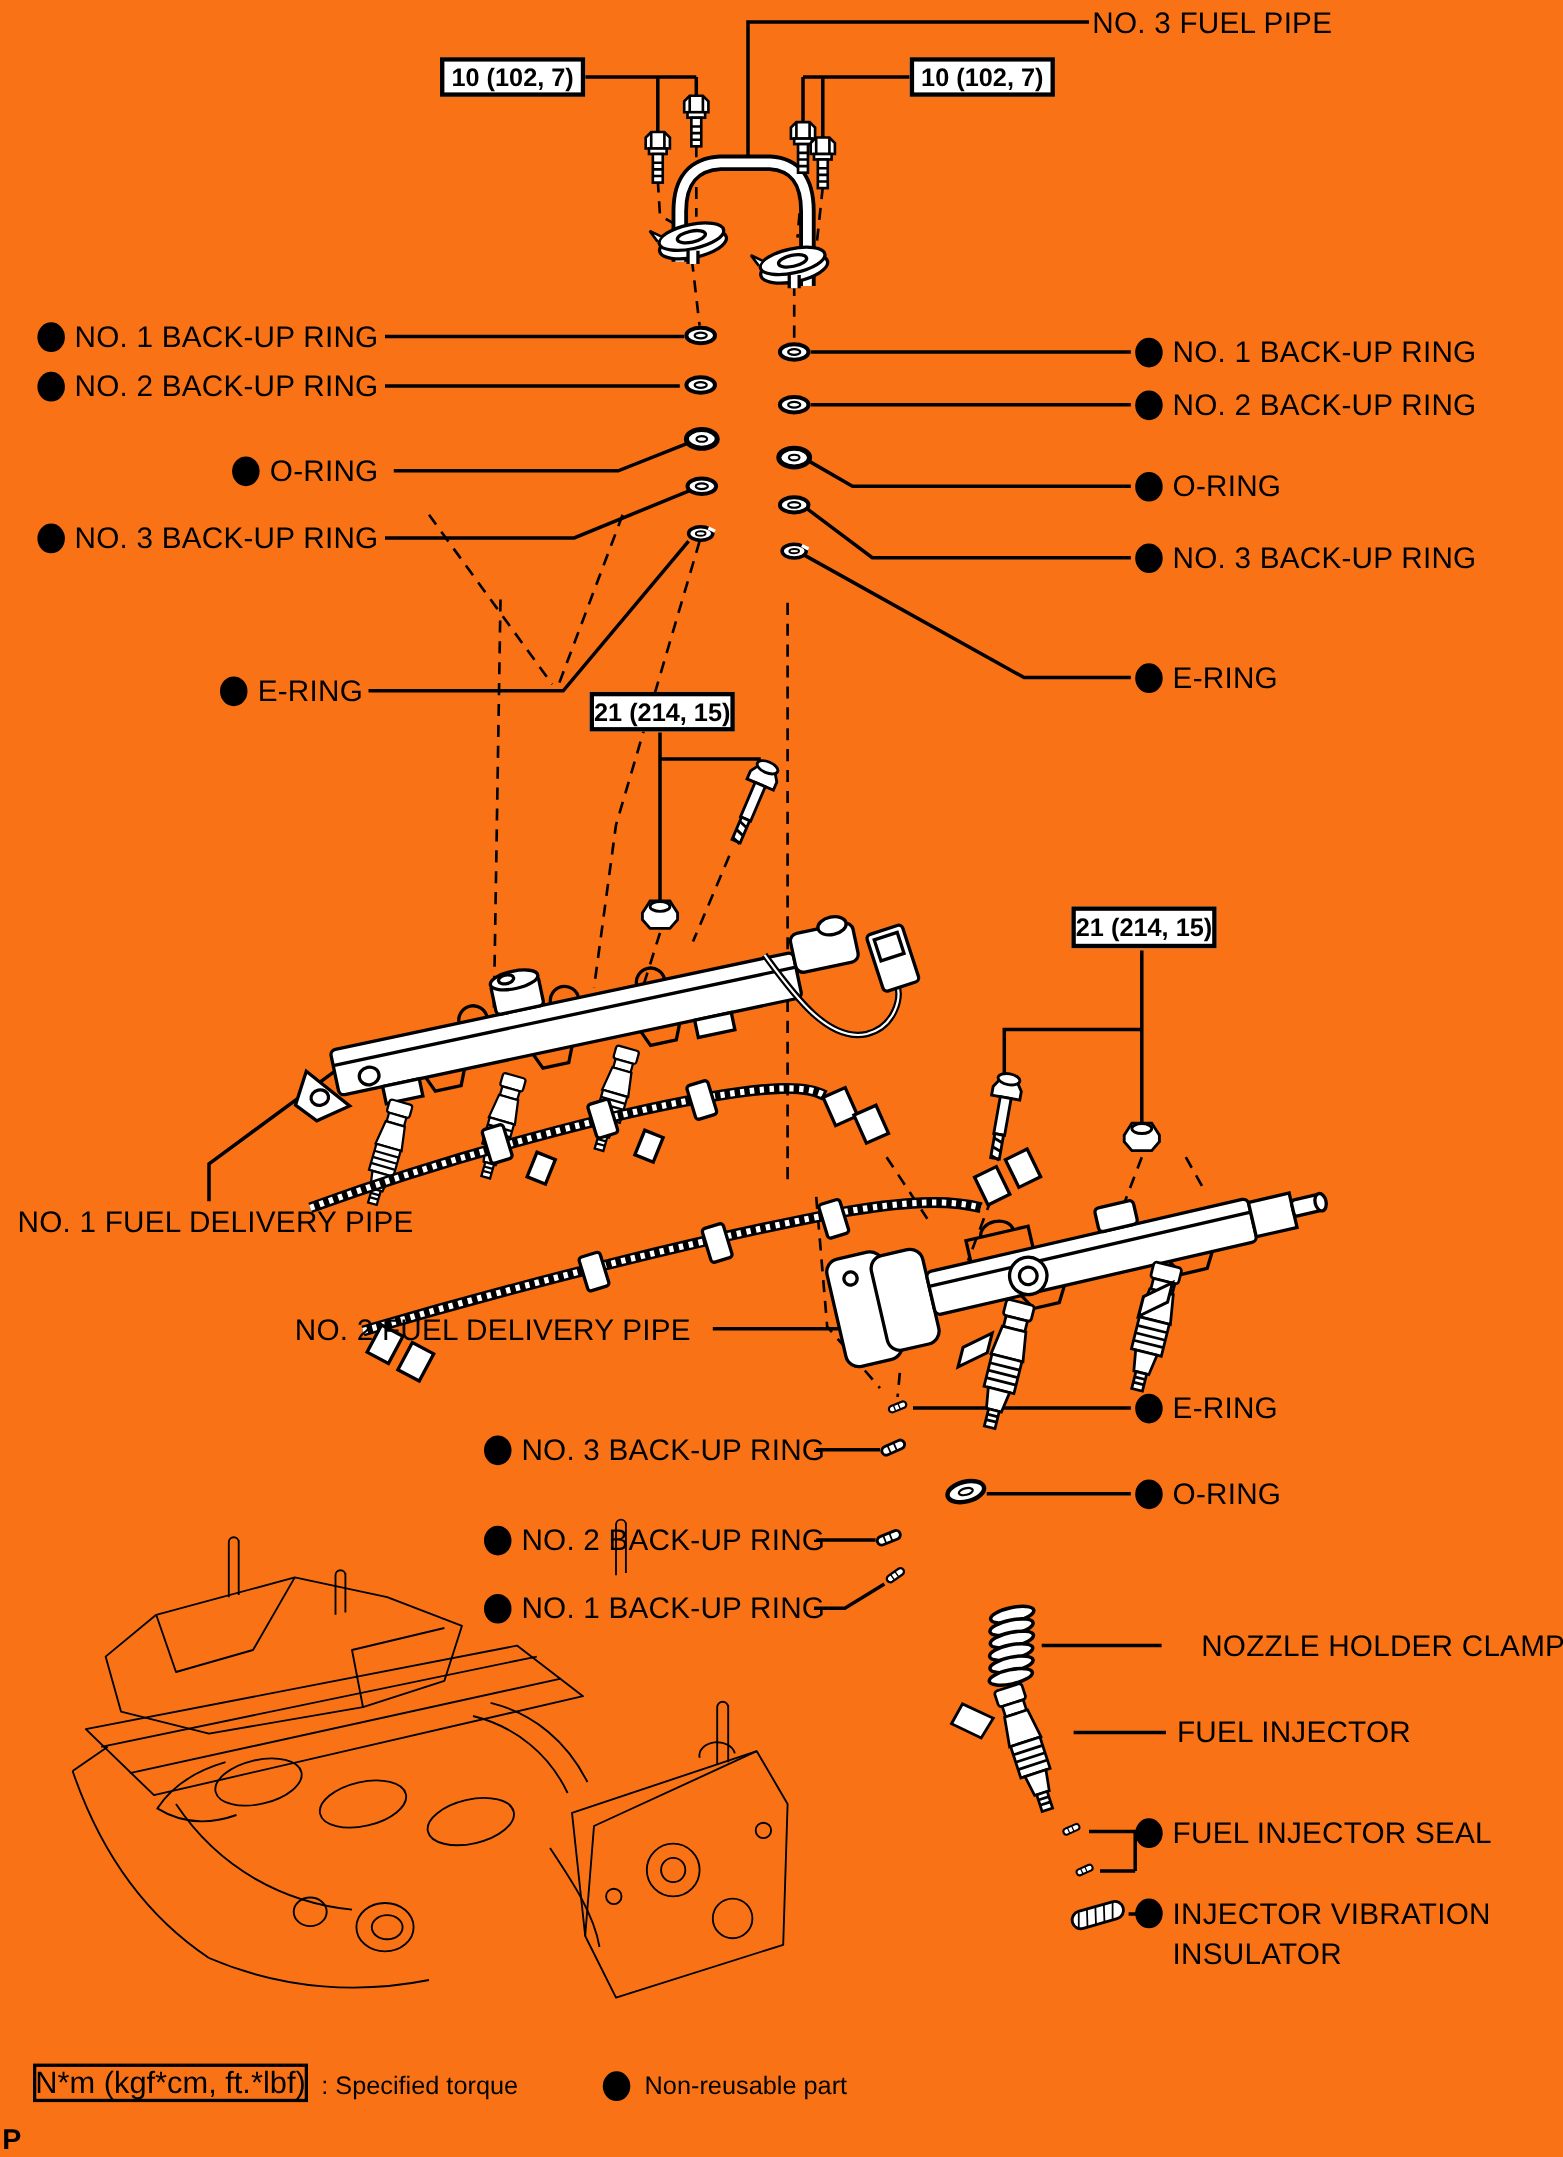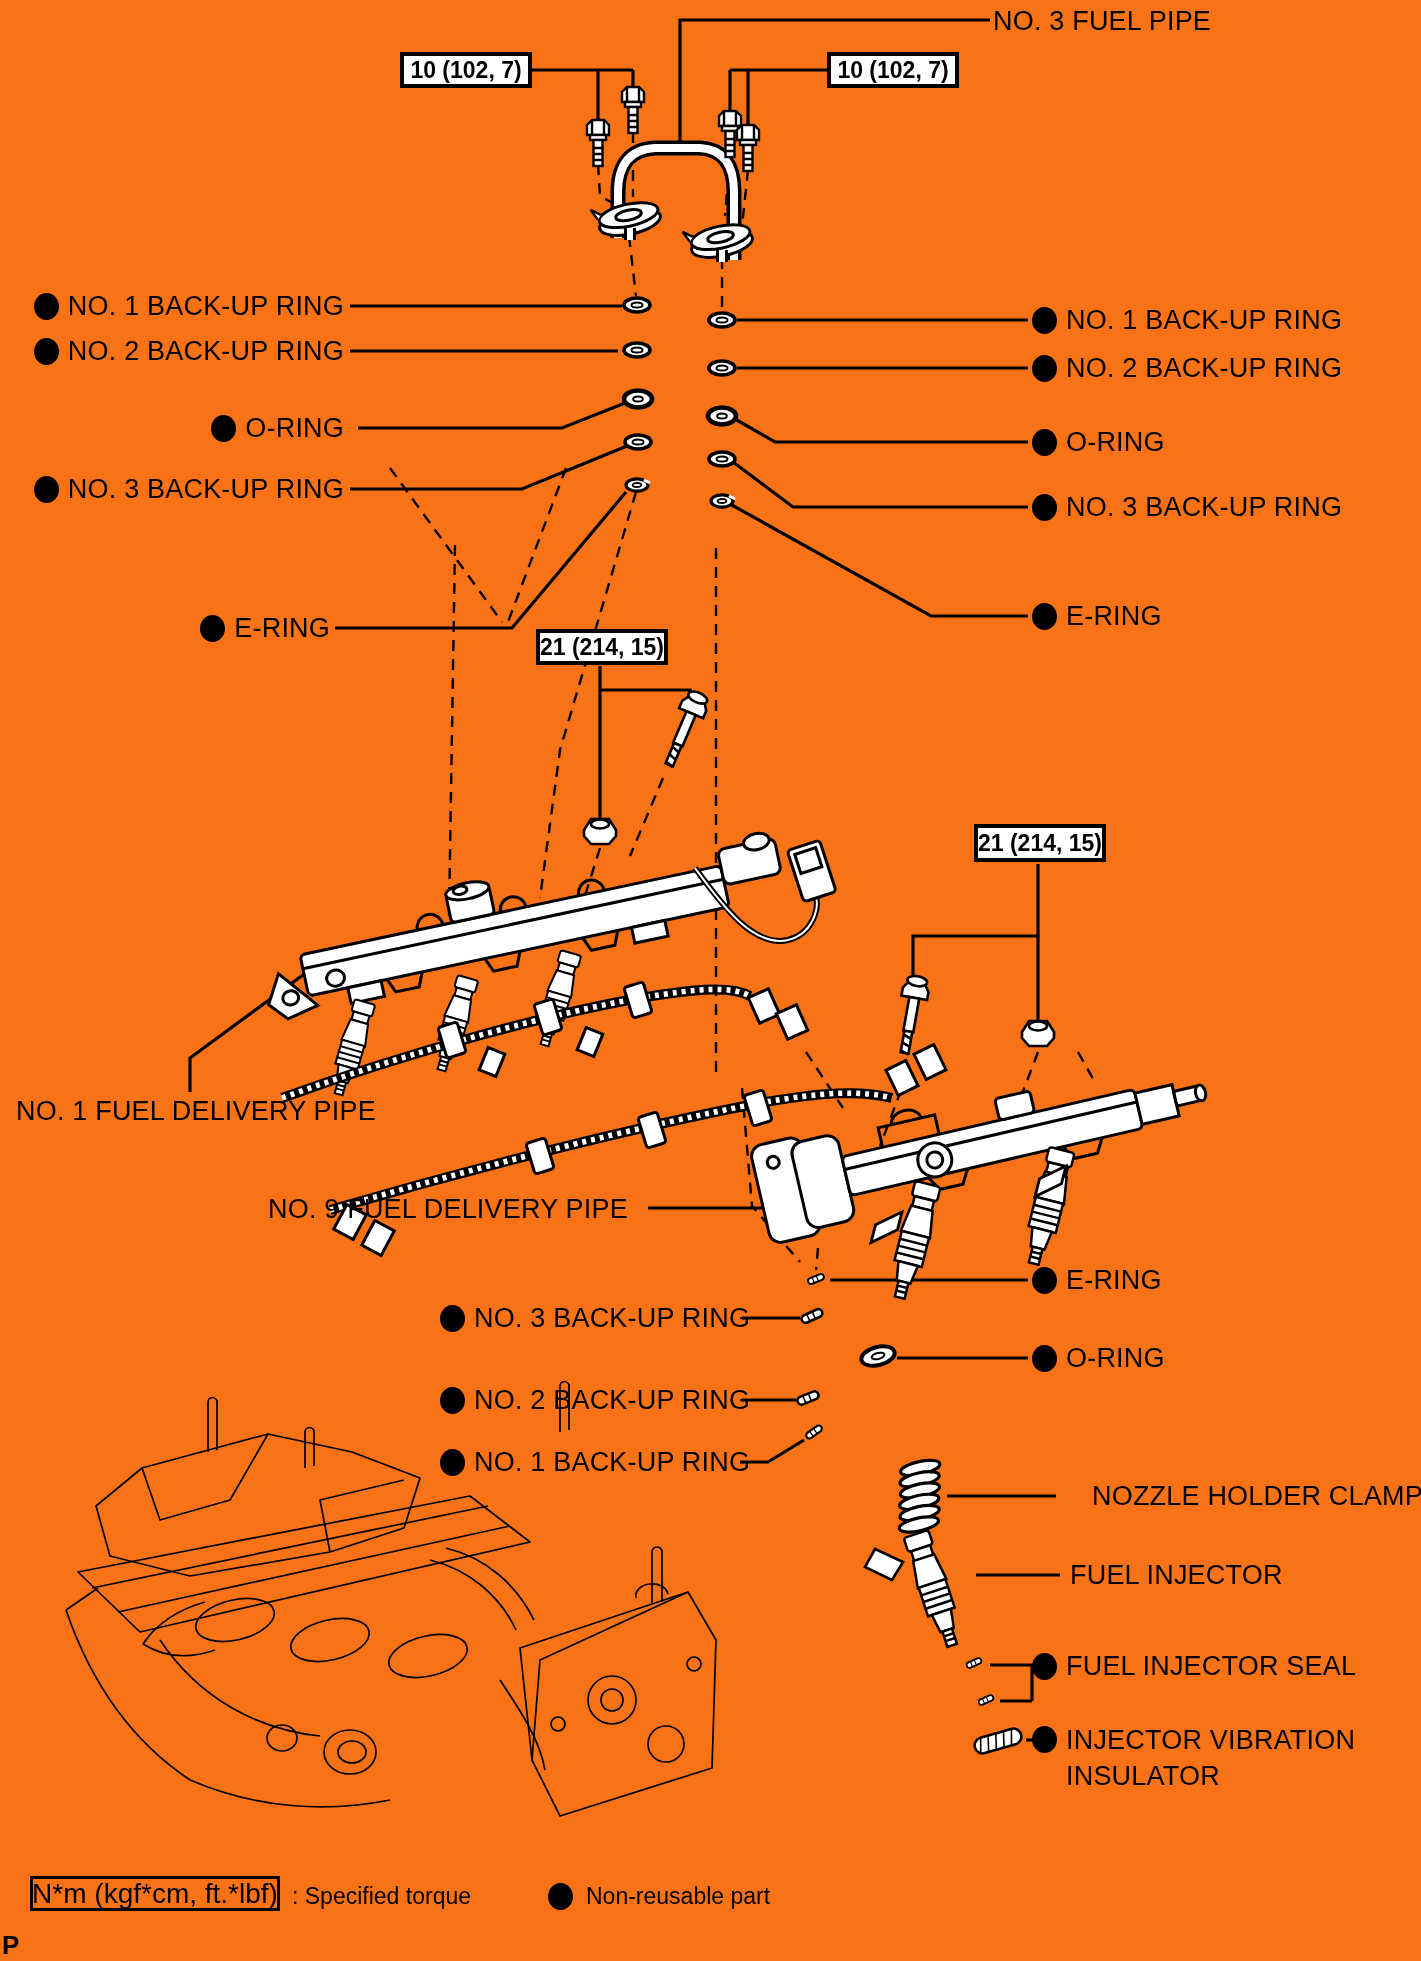--- a/index.html
+++ b/index.html
@@ -367,21 +367,21 @@
     <span>21 (214, 15)</span>
   </div>
   <div class="tq" style="left:974px;top:824px;width:132px;height:38px;">
     <span>21 (214, 15)</span>
   </div>
 
   <div class="lbl" style="left:16px;top:1094px;">
     <span>NO. 1 FUEL DELIVERY PIPE</span>
   </div>
   <div class="lbl" style="left:268px;top:1192px;">
-    <span>NO. 9 FUEL DELIVERY PIPE</span>
+    <span>NO. 2 FUEL DELIVERY PIPE</span>
   </div>
 
   <div class="lbl" style="left:440px;top:1301px;">
     <span class="dot"></span>
     <span>NO. 3 BACK-UP RING</span>
   </div>
   <div class="lbl" style="left:440px;top:1383px;">
     <span class="dot"></span>
     <span>NO. 2 BACK-UP RING</span>
   </div>

